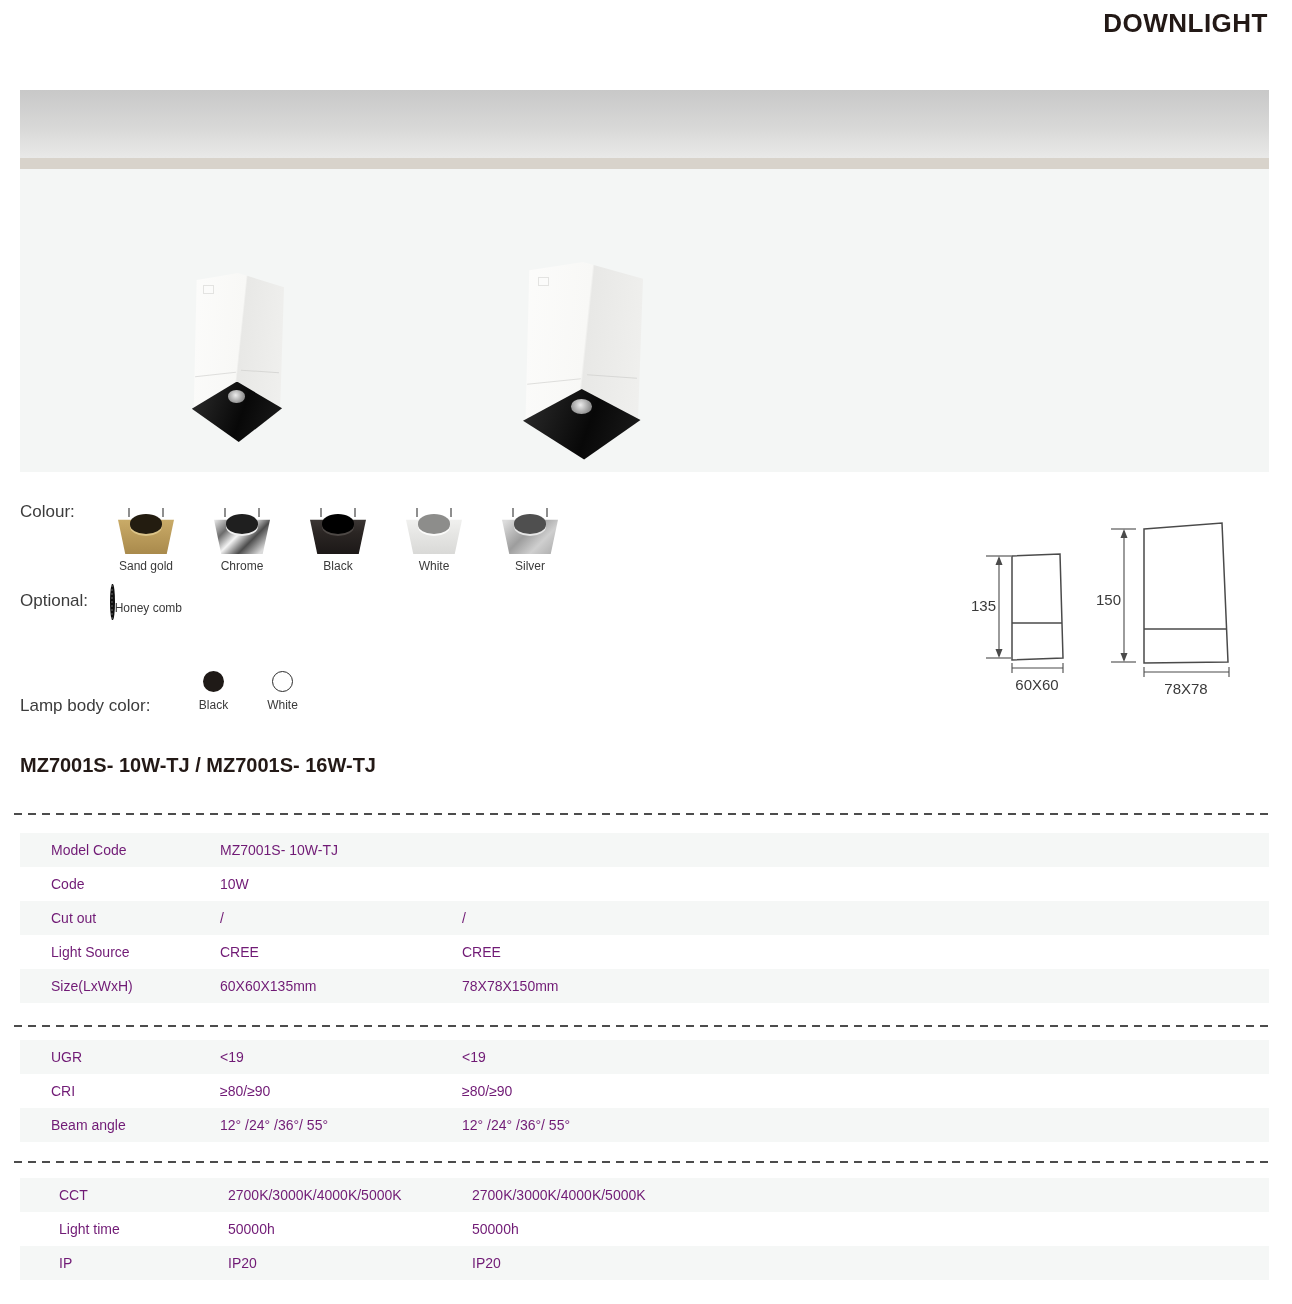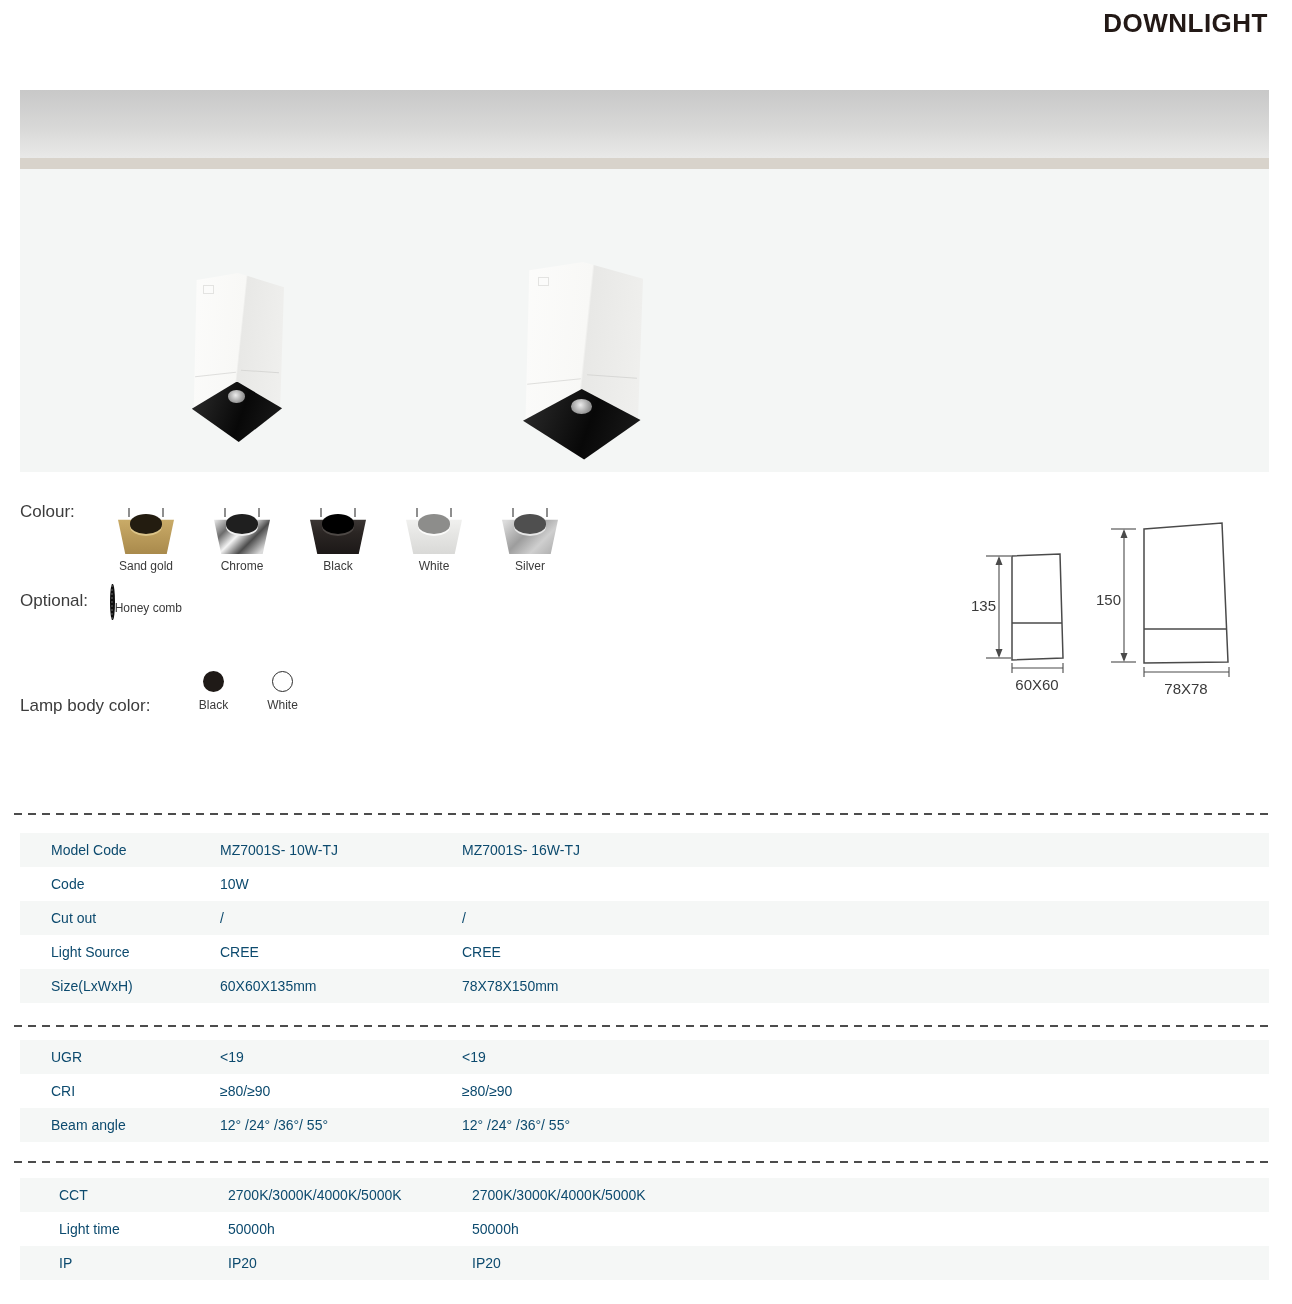--- a/index.html
+++ b/index.html
@@ -102,21 +102,21 @@
     font-size:20px; font-weight:bold; color:#231916;
   }
   .dash {
     position:absolute; left:14px; width:1258px; height:1.8px;
     background:repeating-linear-gradient(90deg,#4c4c4c 0 8px, transparent 8px 14px);
   }
   .dash-1 { top:813px; } .dash-2 { top:1025px; } .dash-3 { top:1161px; }
 
   .spec-group { position:absolute; left:20px; width:1249px; }
   .group-1 { top:833px; } .group-2 { top:1040px; } .group-3 { top:1178px; }
-  .spec-row { display:flex; align-items:center; height:34px; font-size:14px; color:#0c4a6e; }
+  .spec-row { display:flex; align-items:center; height:34px; font-size:14px; color:#701a75; }
   .spec-row:nth-child(odd) { background:#f5f7f6; }
   .c-label { width:200px; padding-left:31px; box-sizing:border-box; }
   .c-v1 { width:242px; }
   .c-v2 { flex:1; }
   .group-3 .c-label { padding-left:39px; }
   .group-3 .c-v1 { padding-left:8px; box-sizing:border-box; }
   .group-3 .c-v2 { padding-left:10px; }
 </style>
 </head>
 <body>
@@ -243,28 +243,28 @@
       <path class="thick" d="M191,24 L269,18 L275,157 L191,158 Z"></path>
       <line class="thick" x1="191" y1="124" x2="273" y2="124"></line>
       <line class="thin" x1="191" y1="162" x2="191" y2="172"></line>
       <line class="thin" x1="276" y1="162" x2="276" y2="172"></line>
       <line class="thin" x1="191" y1="167" x2="276" y2="167"></line>
       <text x="168" y="100" text-anchor="end">150</text>
       <text x="233" y="189" text-anchor="middle">78X78</text>
     </g>
   </svg>
 
+  <div class="product-title">MZ7001S- 10W-TJ / MZ7001S- 16W-TJ</div>
 
   <div class="dash dash-1"></div>
 
   <div class="spec-group group-1">
     <div class="spec-row">
       <div class="c-label">Model Code</div>
       <div class="c-v1">MZ7001S- 10W-TJ</div>
-      <div class="c-v2">MZ7001S- 16W-TJ</div>
     </div>
     <div class="spec-row">
       <div class="c-label">Code</div>
       <div class="c-v1">10W</div>
     </div>
     <div class="spec-row">
       <div class="c-label">Cut out</div>
       <div class="c-v1">/</div>
       <div class="c-v2">/</div>
     </div>

